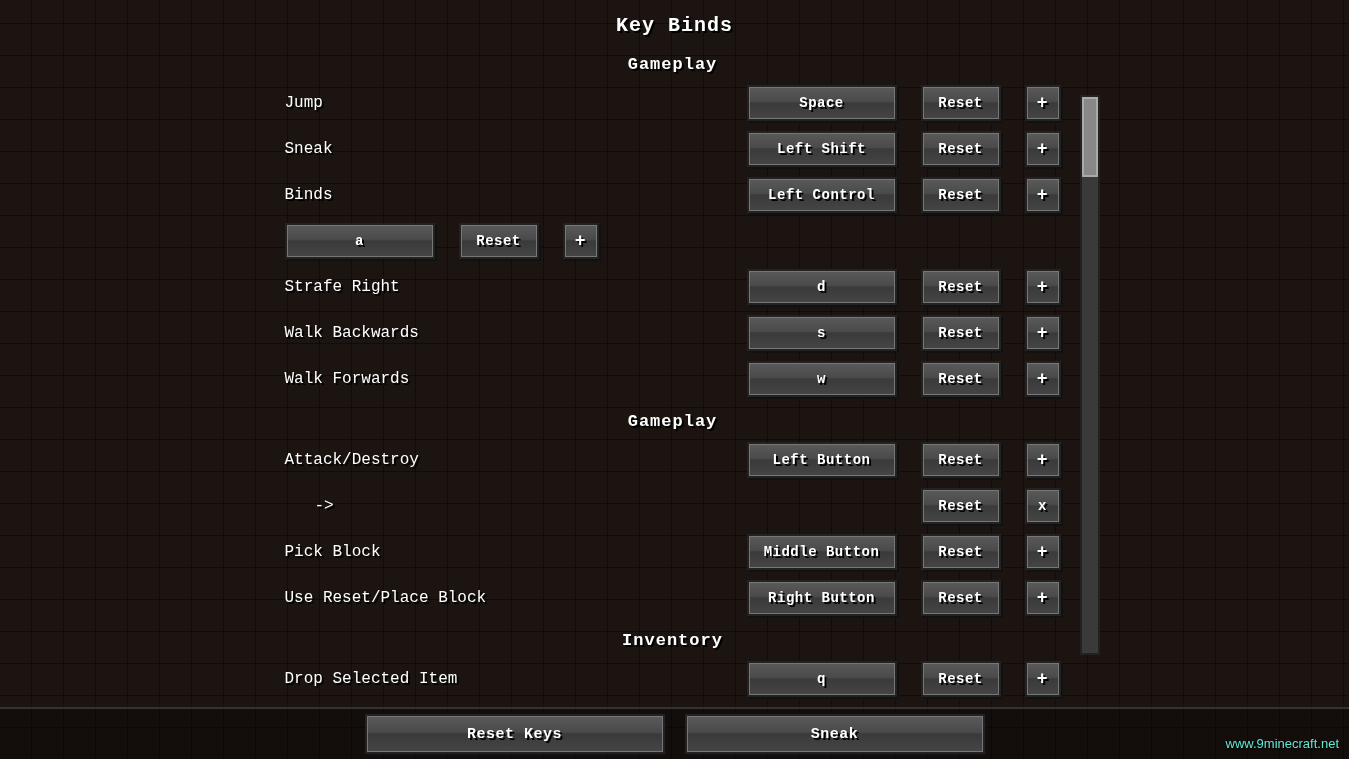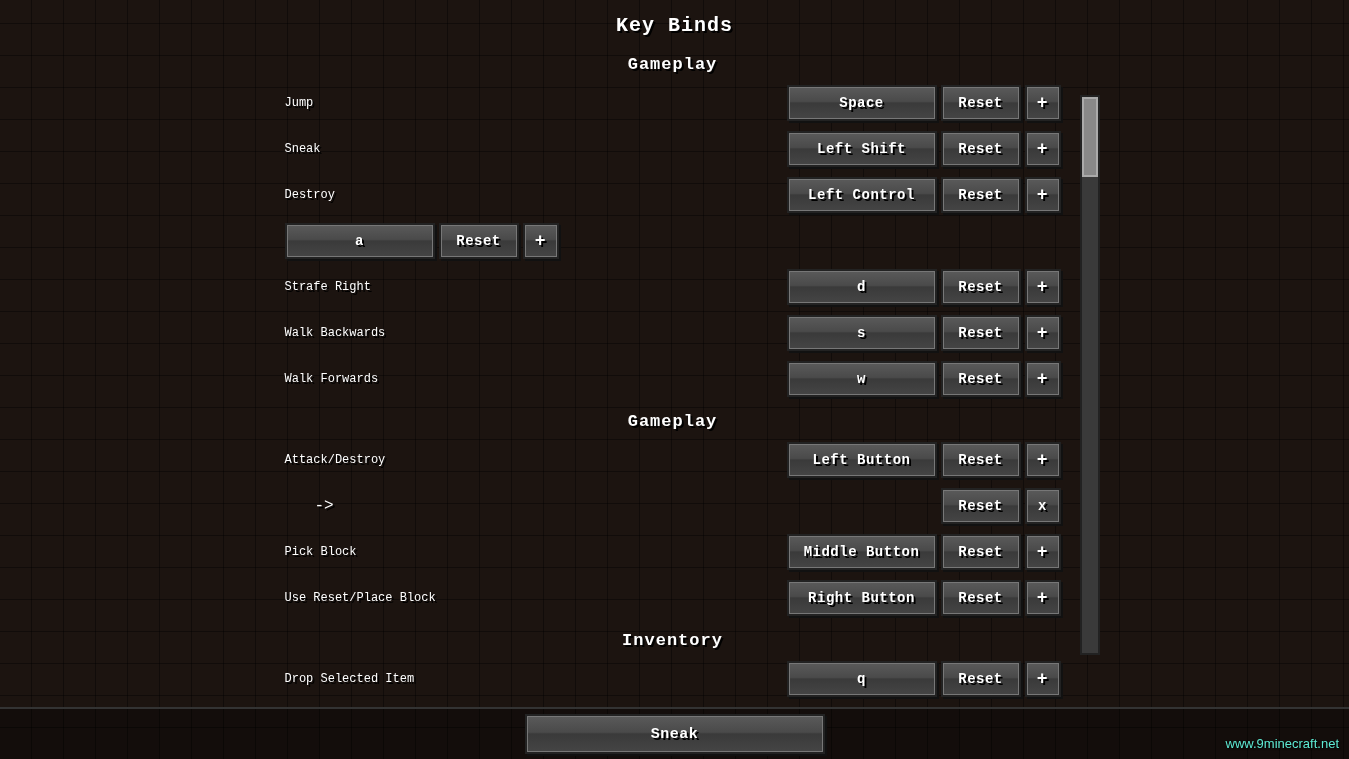--- a/index.html
+++ b/index.html
@@ -99,37 +99,37 @@
     .keybind-row {
       display: flex;
       align-items: center;
       padding: 3px 20px;
       height: 46px;
     }
 
     .keybind-label {
       flex: 1;
       color: #ffffff;
-      font-size: 12px;
+      font-size: 16px;
       text-shadow: 2px 2px 0px #000;
     }
 
     .keybind-arrow-label {
       flex: 1;
       color: #ffffff;
       font-size: 16px;
       text-shadow: 2px 2px 0px #000;
       padding-right: 10px;
       padding-left: 30px;
     }
 
     .keybind-controls {
       display: flex;
       align-items: center;
-      gap: 4px;
+      gap: 24px;
     }
 
     
     .mc-btn {
       display: inline-flex;
       align-items: center;
       justify-content: center;
       height: 36px;
       border: none;
       cursor: pointer;
@@ -267,21 +267,21 @@
       <div class="keybind-row">
         <span class="keybind-label">Sneak</span>
         <div class="keybind-controls">
           <button class="mc-btn key-btn">Left Shift</button>
           <button class="mc-btn reset-btn">Reset</button>
           <button class="mc-btn plus-btn">+</button>
         </div>
       </div>
 
       <div class="keybind-row">
-        <span class="keybind-label">Destroy</span>
+        <span class="keybind-label">Binds</span>
         <div class="keybind-controls">
           <button class="mc-btn key-btn">Left Control</button>
           <button class="mc-btn reset-btn">Reset</button>
           <button class="mc-btn plus-btn">+</button>
         </div>
       </div>
 
       <div class="keybind-row">
         <div class="keybind-controls">
           <button class="mc-btn key-btn">a</button>
@@ -367,17 +367,18 @@
 
       <div style="height: 20px;"></div>
     </div>
 
     <div class="scrollbar-track">
       <div class="scrollbar-thumb"></div>
     </div>
   </div>
 
   <div class="bottom-bar">
+    <button class="mc-btn bottom-btn">Reset Keys</button>
     <button class="mc-btn bottom-btn">Sneak</button>
   </div>
 </div>
 
 <div class="watermark">www.9minecraft.net</div>
 
 </body></html>

